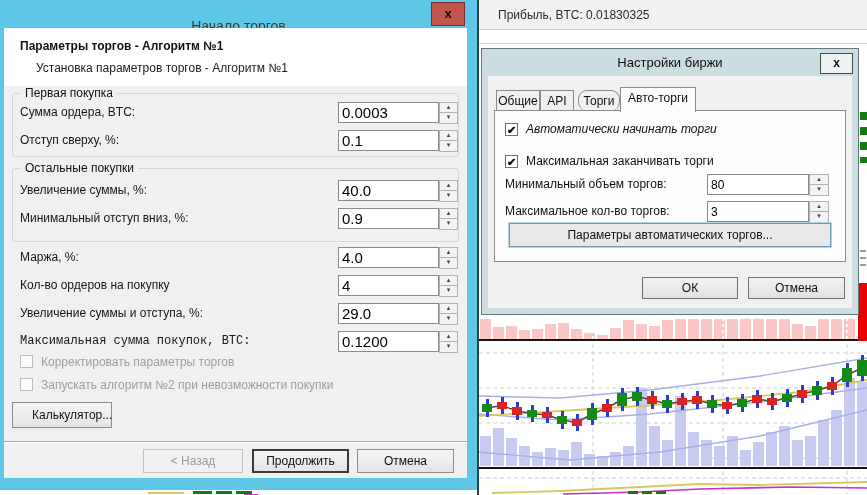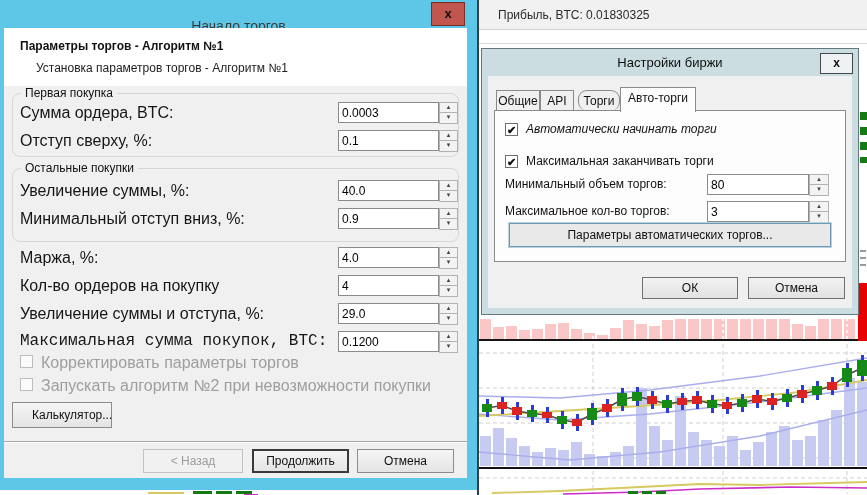--- a/index.html
+++ b/index.html
@@ -17,26 +17,26 @@
   #dlgL{left:0;top:0;width:477px;height:490px;background:#5ec7e8;z-index:10;}
   #dlgL-title{left:0;top:12px;width:100%;height:28px;text-align:center;line-height:29px;
               font-size:14px;color:#3b3b3b;}
   #dlgL-close{top:2px;right:12px;width:34px;height:24px;background:#c0564e;
               border:1px solid #7d2d26;color:#101010;font-weight:bold;font-size:13px;
               text-align:center;line-height:22px;cursor:default;}
   #dlgL-inner{left:4px;top:28px;width:463px;height:450px;background:#f0f0f0;}
   #dlgL-head{left:0;top:0;width:463px;height:58px;background:#fff;}
   .wiz-h1{left:16px;top:11px;font-weight:bold;font-size:12px;}
   .wiz-h2{left:32px;top:33px;font-size:12px;color:#222;}
-  .grp{left:8px;width:447px;border:1px solid #d6d6d6;border-radius:8px;}
+  .grp{left:8px;width:447px;border:1px solid #d6d6d6;border-radius:3px;}
   .grp-label{top:-8px;left:8px;background:#f0f0f0;padding:0 4px;font-size:12px;}
-  .lbl{left:16px;font-size:16px;line-height:19px;color:#161616;}
+  .lbl{left:16px;font-size:12px;line-height:19px;color:#161616;}
   .lbl.dis{color:#9e9e9e;}
   .txt{left:334px;width:101px;height:21px;background:#fff;border:1px solid #8a8a8a;
-       font-size:12px;padding:0 3px;font-family:"Liberation Sans",sans-serif;}
+       font-size:15px;padding:0 3px;font-family:"Liberation Sans",sans-serif;}
   .spin{left:435px;width:17px;height:21px;}
   .spin .sb{position:absolute;left:0;width:100%;height:10px;background:#f3f3f3;
             border:1px solid #b2b2b2;font-size:7px;line-height:8px;text-align:center;
             color:#444;cursor:default;}
   .spin .up{top:0;} .spin .dn{top:10px;}
   .cbL{left:16px;width:13px;height:13px;background:#fbfbfb;border:1px solid #bdbdbd;}
   .btn{height:24px;background:linear-gradient(#f5f5f5,#e4e4e4);border:1px solid #8c8c8c;
        font-size:12px;text-align:center;line-height:22px;cursor:default;}
   .btn.default{border:2px solid #3a3a3a;line-height:20px;}
   .btn.disabled{background:#f1f1f1;border:1px solid #c2c2c2;color:#9c9c9c;}

